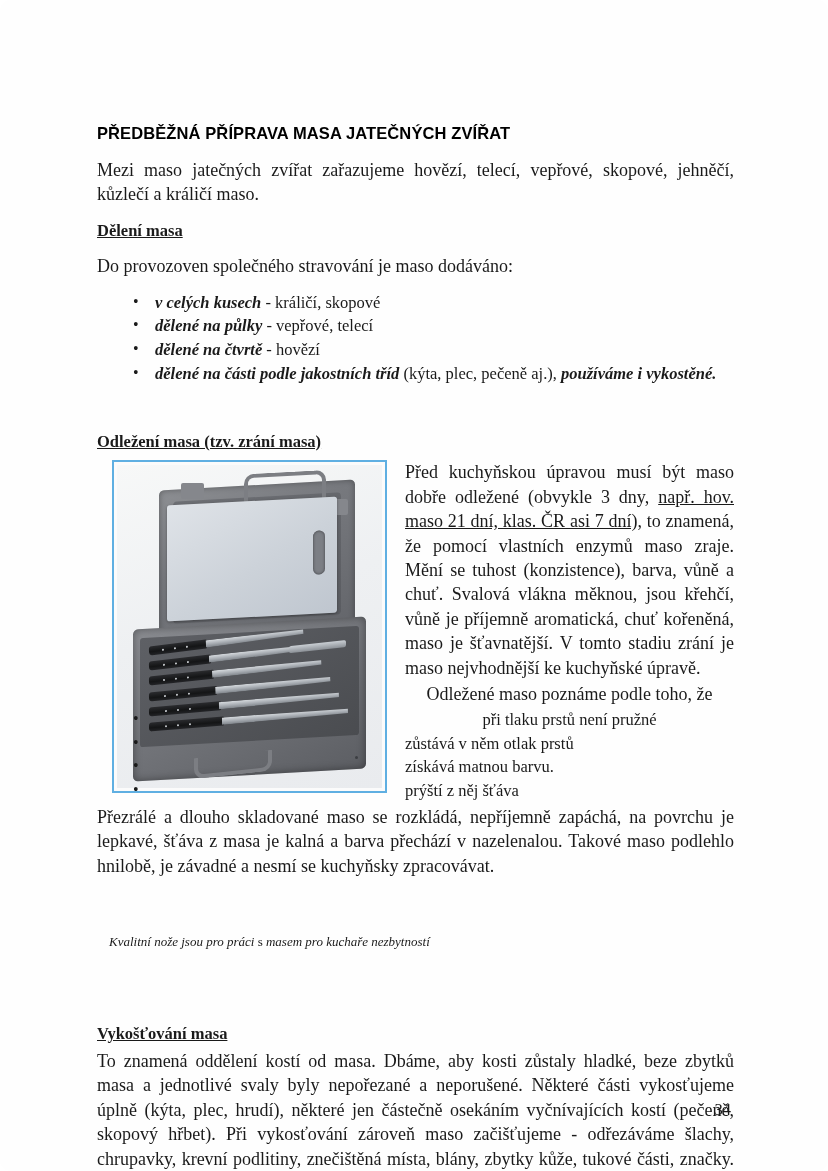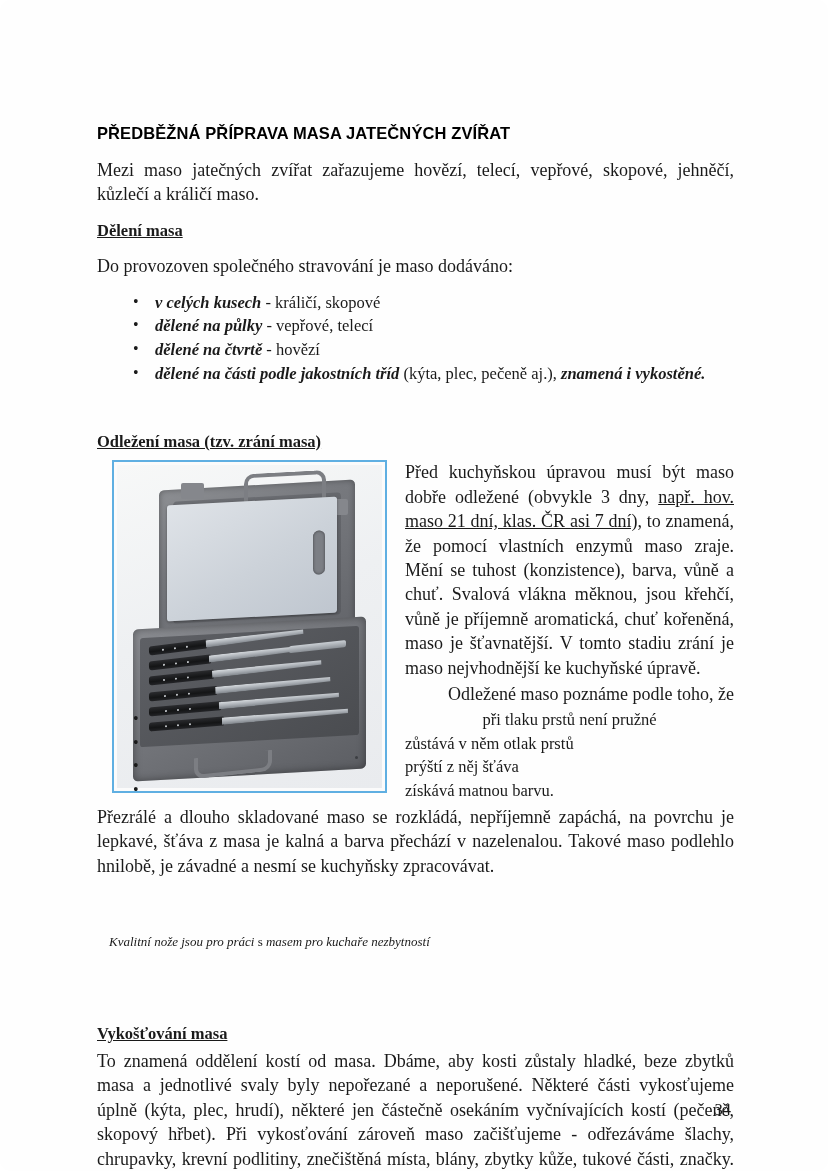--- a/index.html
+++ b/index.html
@@ -257,21 +257,21 @@
     <p class="para">Mezi maso jatečných zvířat zařazujeme hovězí, telecí, vepřové, skopové, jehněčí, kůzlečí a králičí maso.</p>
 
     <h2 class="subhead"><span>Dělení masa</span></h2>
 
     <p class="para">Do provozoven společného stravování je maso dodáváno:</p>
 
     <ul class="bullets">
       <li><b>v celých kusech</b><span> - králičí, skopové</span><b></b></li>
       <li><b>dělené na půlky</b><span> - vepřové, telecí</span><b></b></li>
       <li><b>dělené na čtvrtě</b><span> - hovězí</span><b></b></li>
-      <li><b>dělené na části podle jakostních tříd</b><span> (kýta, plec, pečeně aj.), </span><b>znamená i vykostěné.</b></li>
+      <li><b>dělené na části podle jakostních tříd</b><span> (kýta, plec, pečeně aj.), </span><b>používáme i vykostěné.</b></li>
     </ul>
 
     <div class="spacer-lg"></div>
 
     <h2 class="subhead" style="margin-bottom:8px"><span>Odležení masa (tzv. zrání masa)</span></h2>
 
     <div class="clearfix">
 
       <div class="figure">
         <div class="photo">
@@ -314,27 +314,27 @@
               <div class="steel"></div>
             </div>
             <div class="handle-bottom"></div>
           </div>
           <div class="speck"></div>
         </div>
       </div>
 
       <p class="para" style="margin-bottom:2px"><span>Před kuchyňskou úpravou musí být maso dobře odležené (obvykle 3 dny, </span><u>např. hov. maso 21 dní, klas. ČR asi 7 dní),</u><span> to znamená, že pomocí vlastních enzymů maso zraje. Mění se tuhost (konzistence), barva, vůně a chuť. Svalová vlákna měknou, jsou křehčí, vůně je příjemně aromatická, chuť kořeněná, maso je šťavnatější. V tomto stadiu zrání je maso nejvhodnější ke kuchyňské úpravě.</span></p>
 
-      <p class="para" style="margin-bottom:2px; text-align:right">Odležené maso poznáme podle toho, že</p>
+      <p class="para" style="margin-bottom:2px; text-align:center">Odležené maso poznáme podle toho, že</p>
 
       <ul class="bullets">
         <li style="text-align:center">při tlaku prstů není pružné</li>
         <li style="text-align:left">zůstává v něm otlak prstů</li>
+        <li style="text-align:left">získává matnou barvu.</li>
         <li style="text-align:left">prýští z něj šťáva</li>
-        <li style="text-align:left">získává matnou barvu.</li>
       </ul>
 
       <p class="para" style="margin-top:2px">Přezrálé a dlouho skladované maso se rozkládá, nepříjemně zapáchá, na povrchu je lepkavé, šťáva z masa je kalná a barva přechází v nazelenalou. Takové maso podlehlo hnilobě, je závadné a nesmí se kuchyňsky zpracovávat.</p>
 
     </div>
 
     <div class="spacer-md"></div>
 
     <p class="caption"><span>Kvalitní nože jsou pro práci </span><span class="roman">s</span><span> masem pro kuchaře nezbytností</span></p>
 

